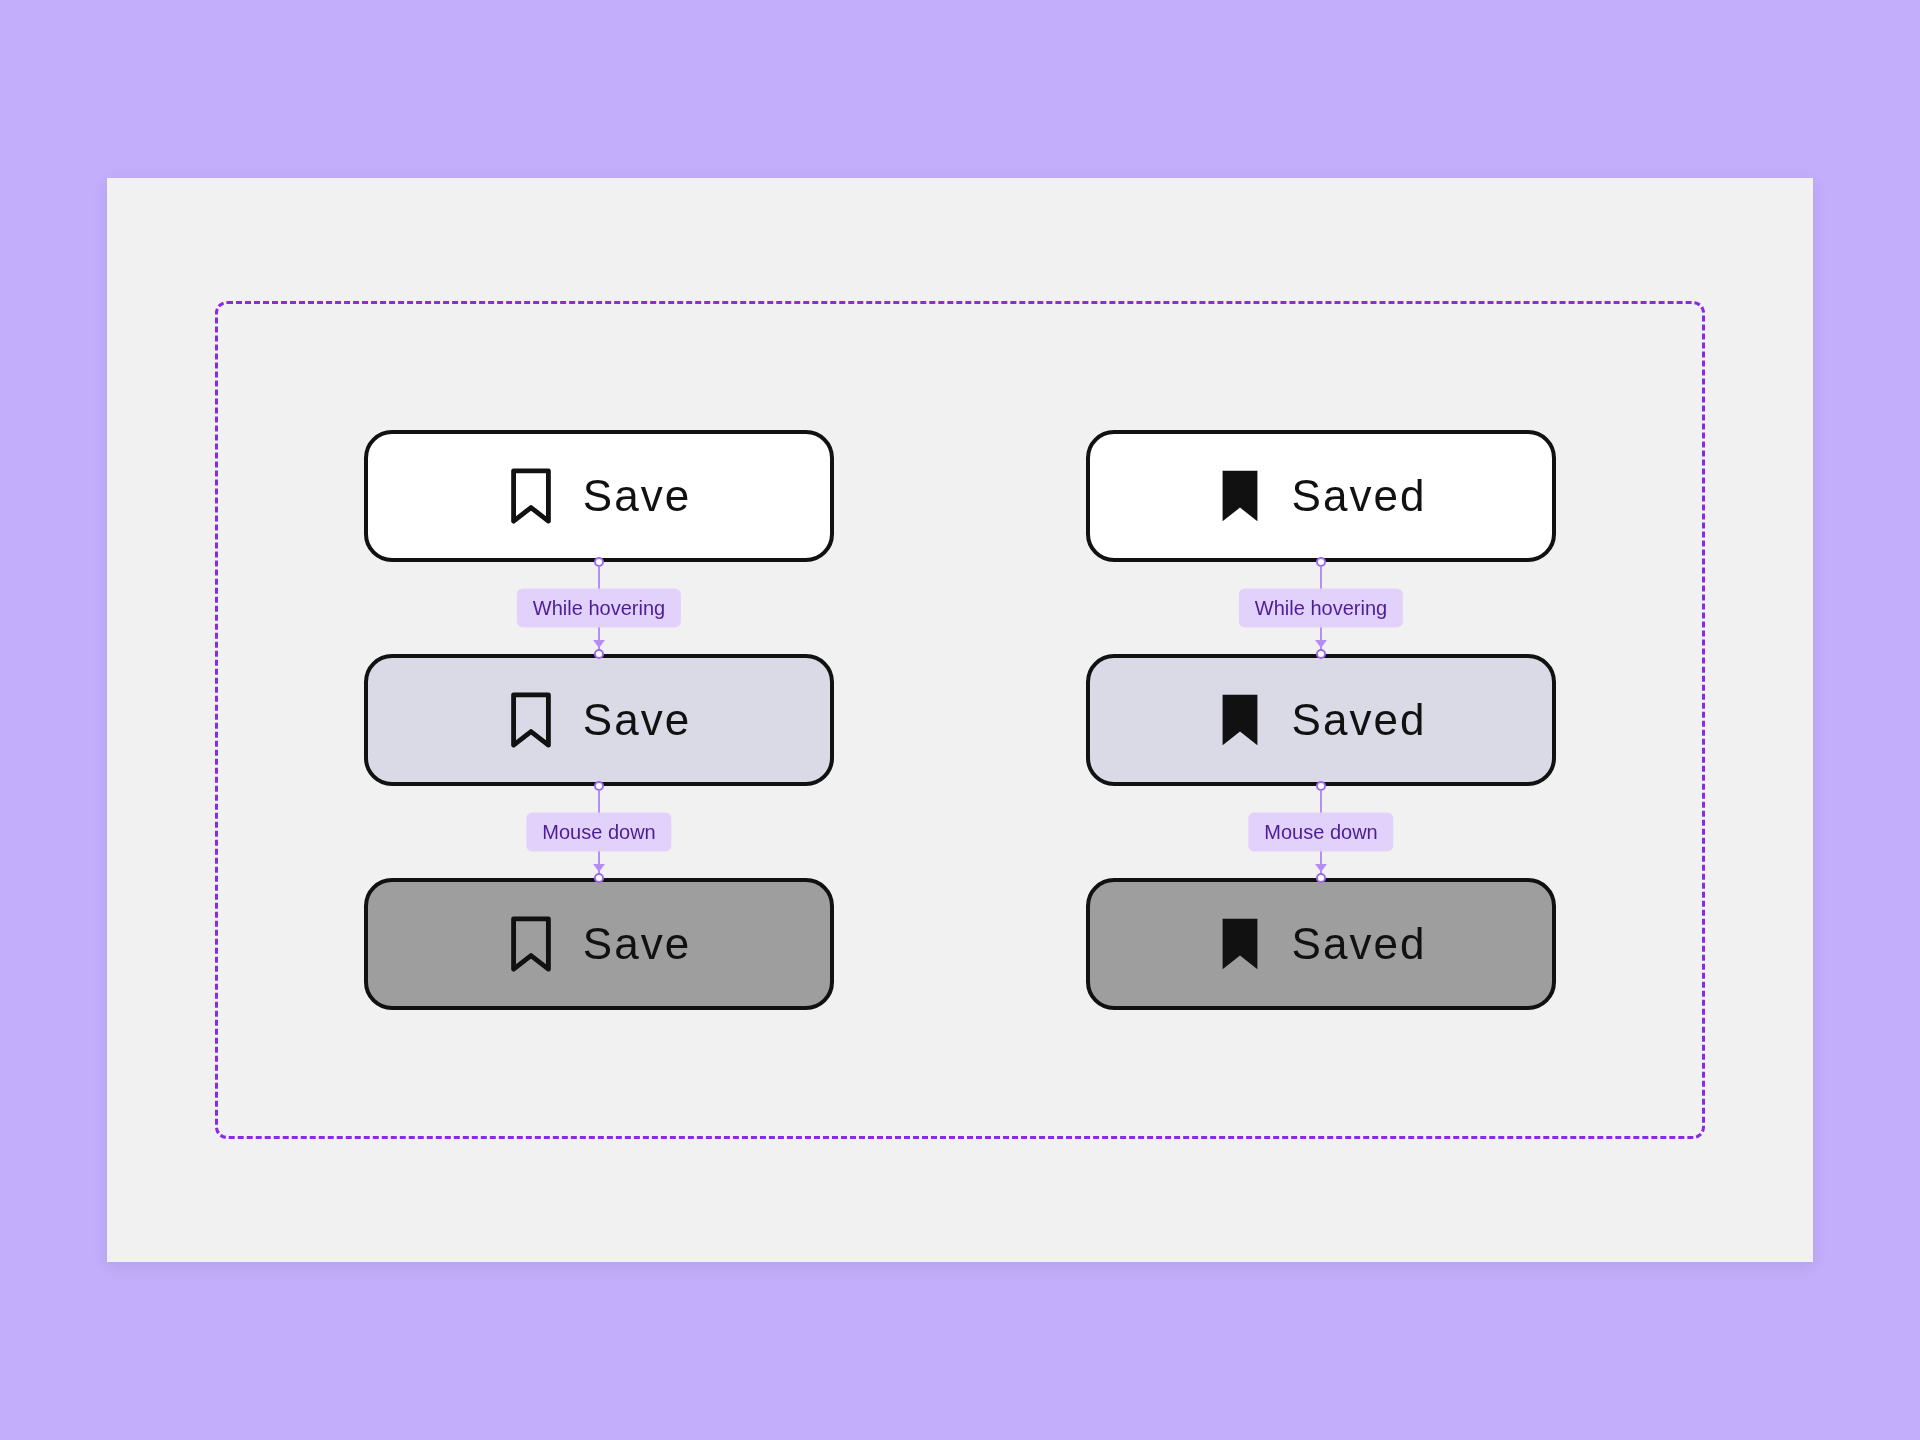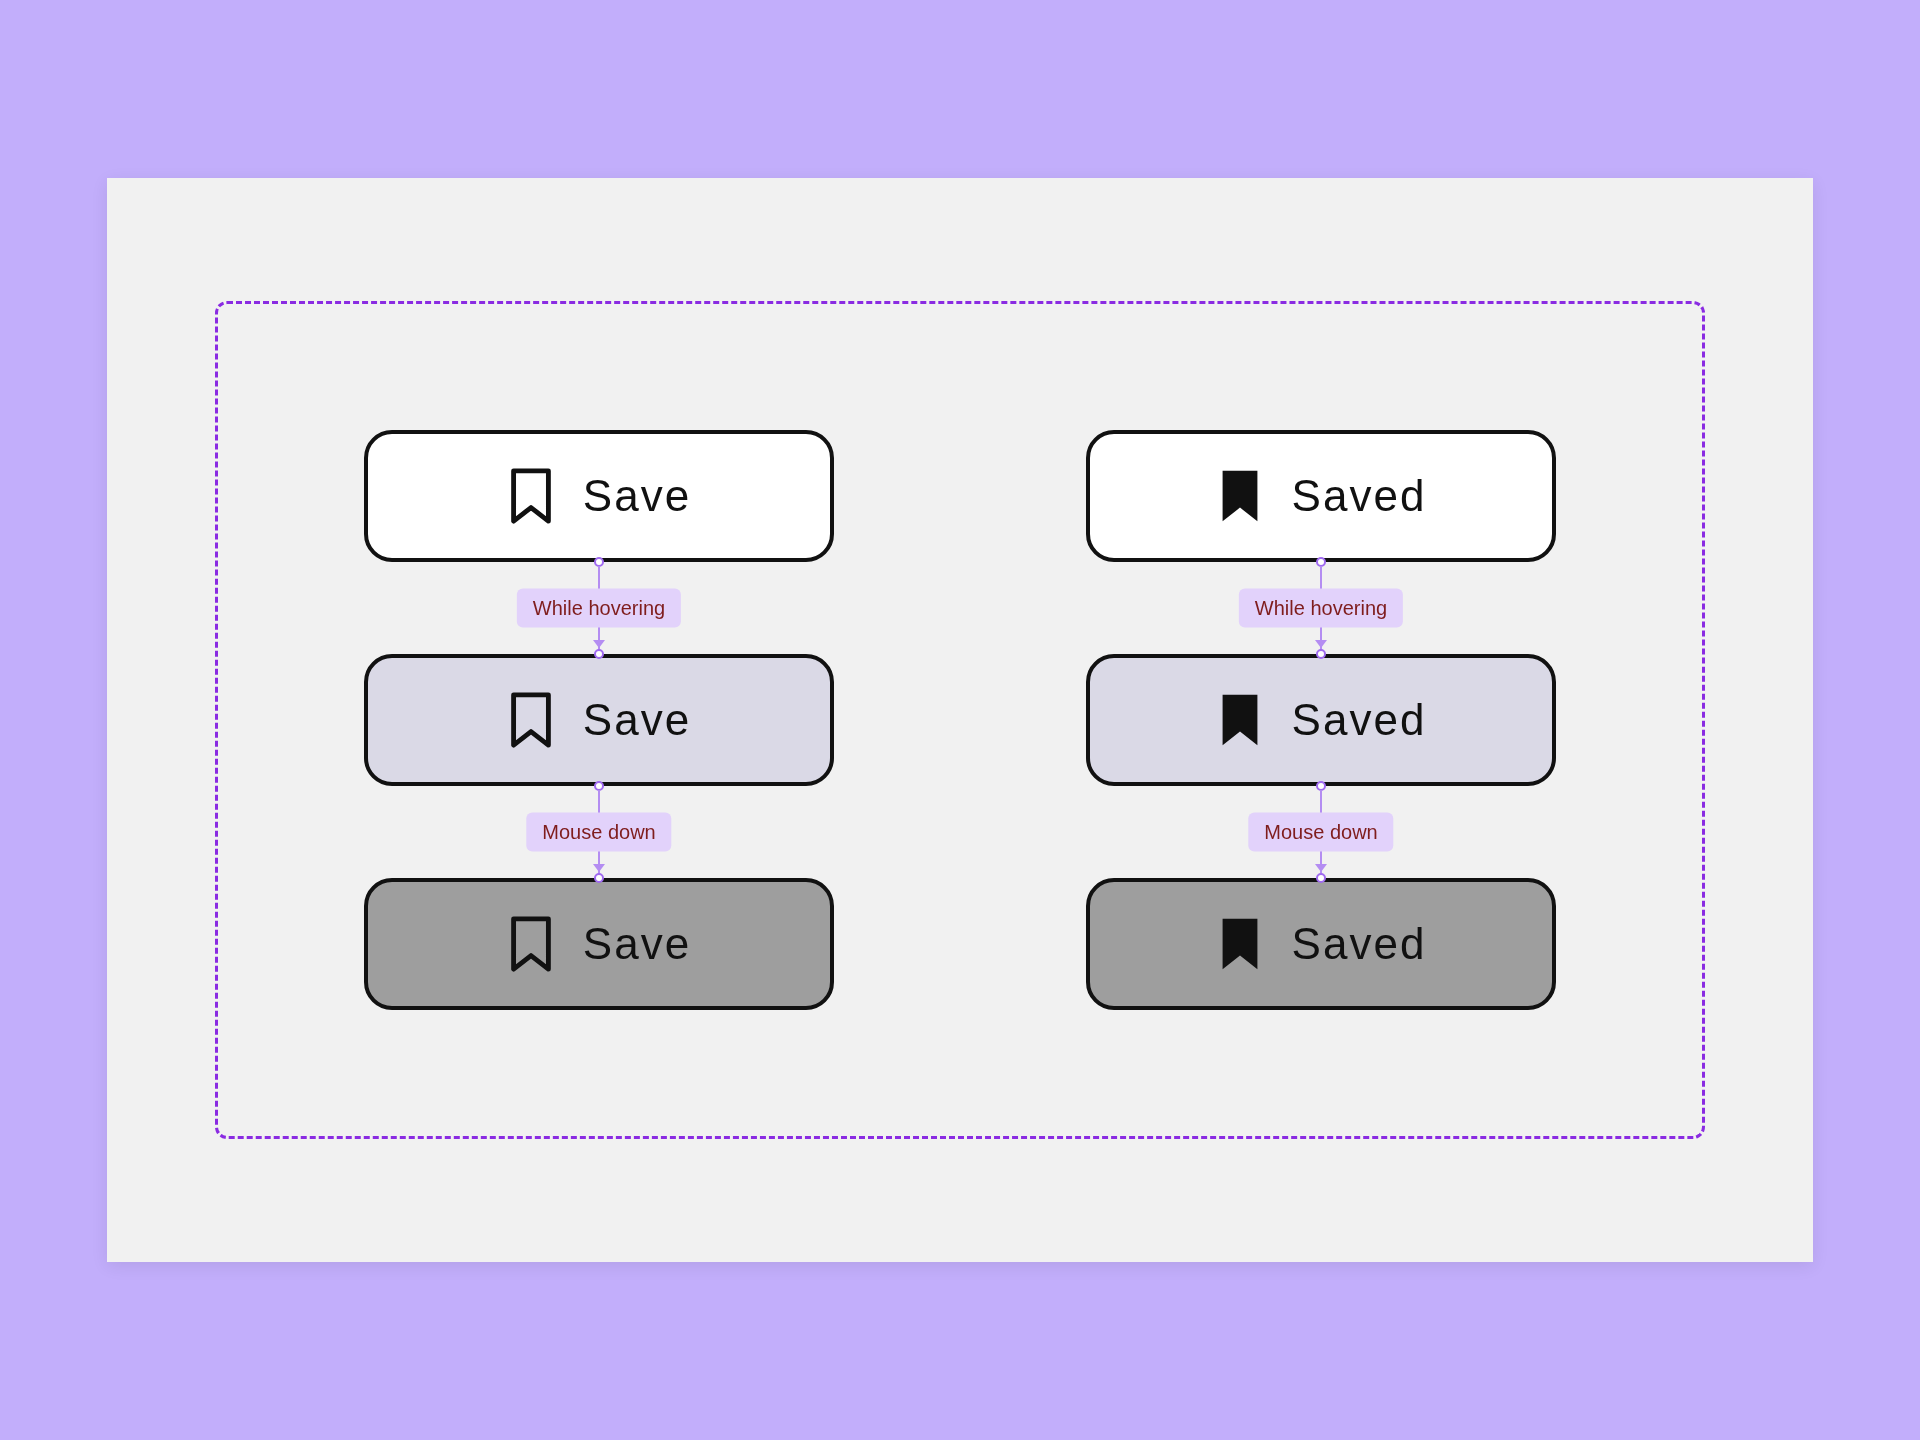--- a/index.html
+++ b/index.html
@@ -83,21 +83,21 @@
     }
     .trans-label {
       position: absolute;
       top: 50%;
       left: 50%;
       transform: translate(-50%, -50%);
       background: #e2d2fb;
       padding: 8px 16px;
       border-radius: 6px;
       font-size: 20px;
-      color: #7f1d1d;
+      color: #4c1d95;
       white-space: nowrap;
       font-weight: 500;
       z-index: 2;
     }
     .btn {
       width: 470px;
       height: 132px;
       border: 4px solid #111;
       border-radius: 28px;
       display: flex;

